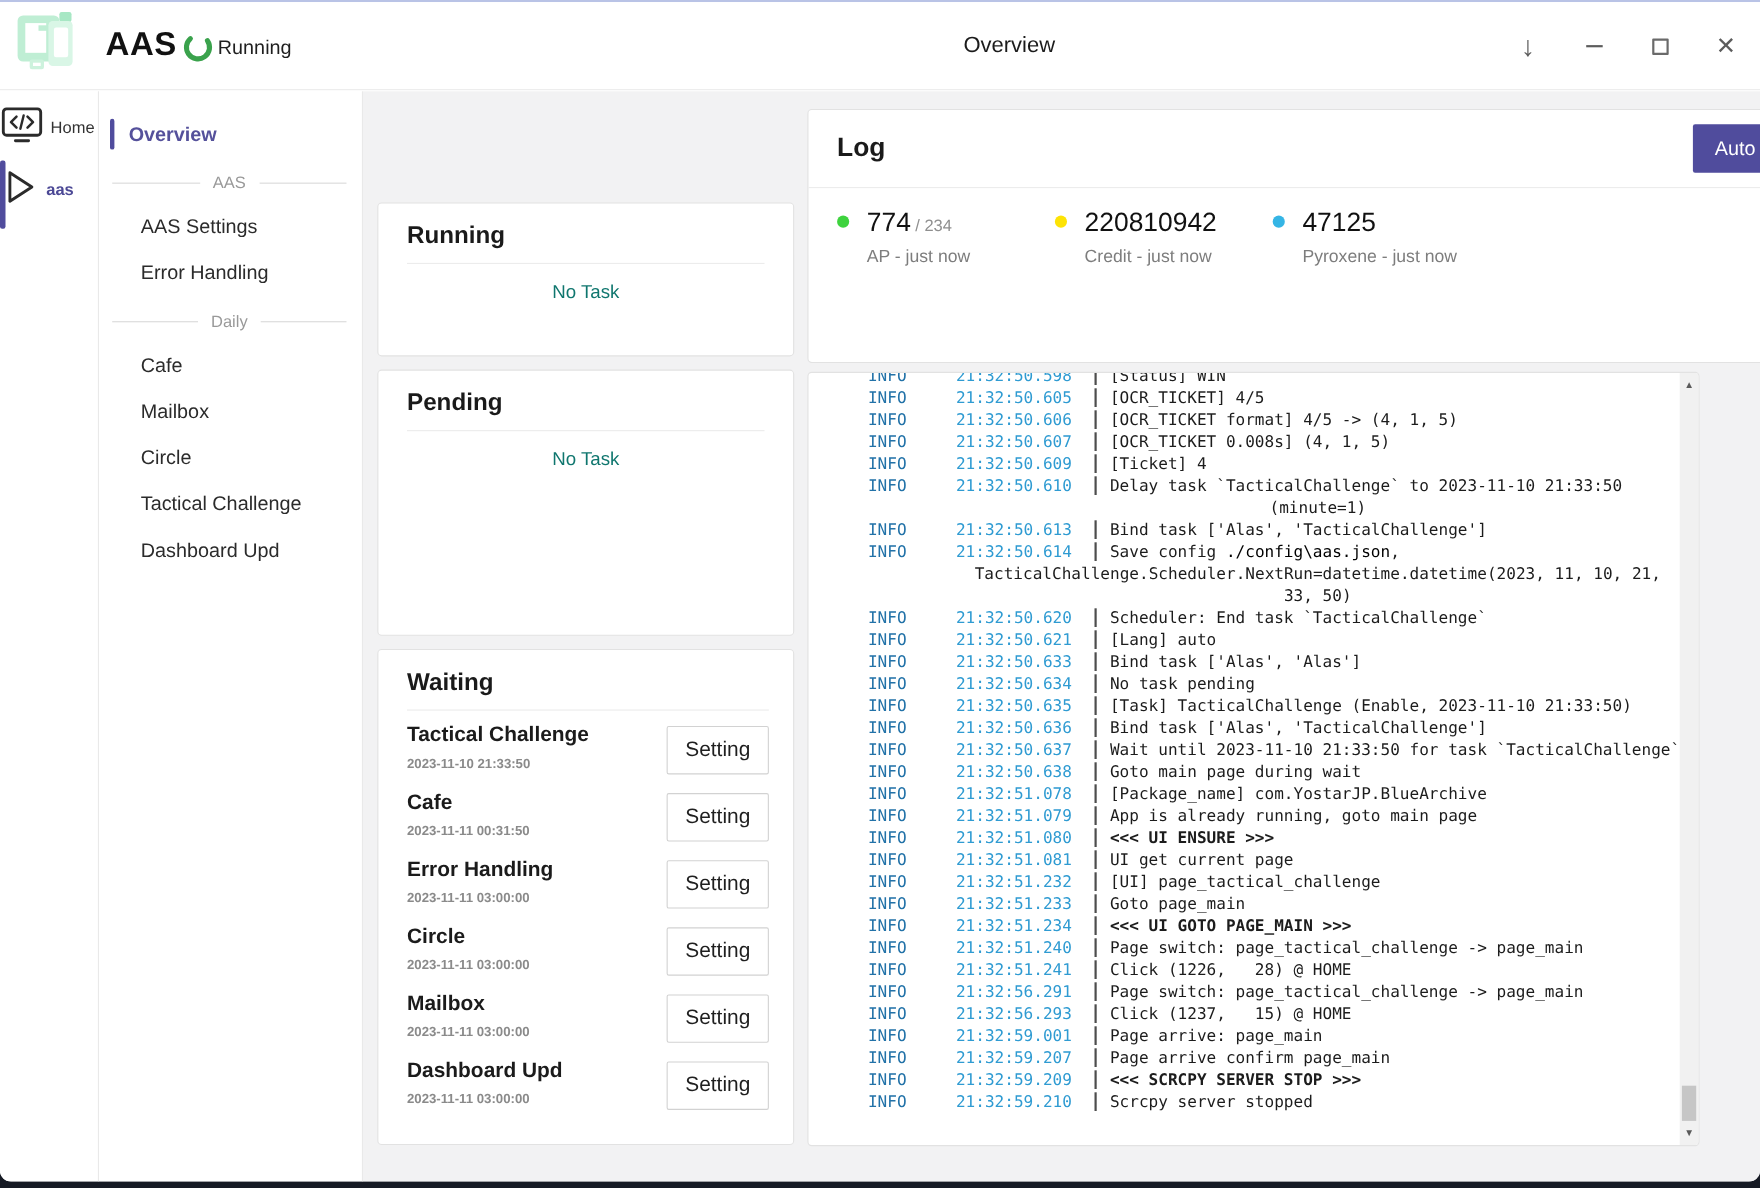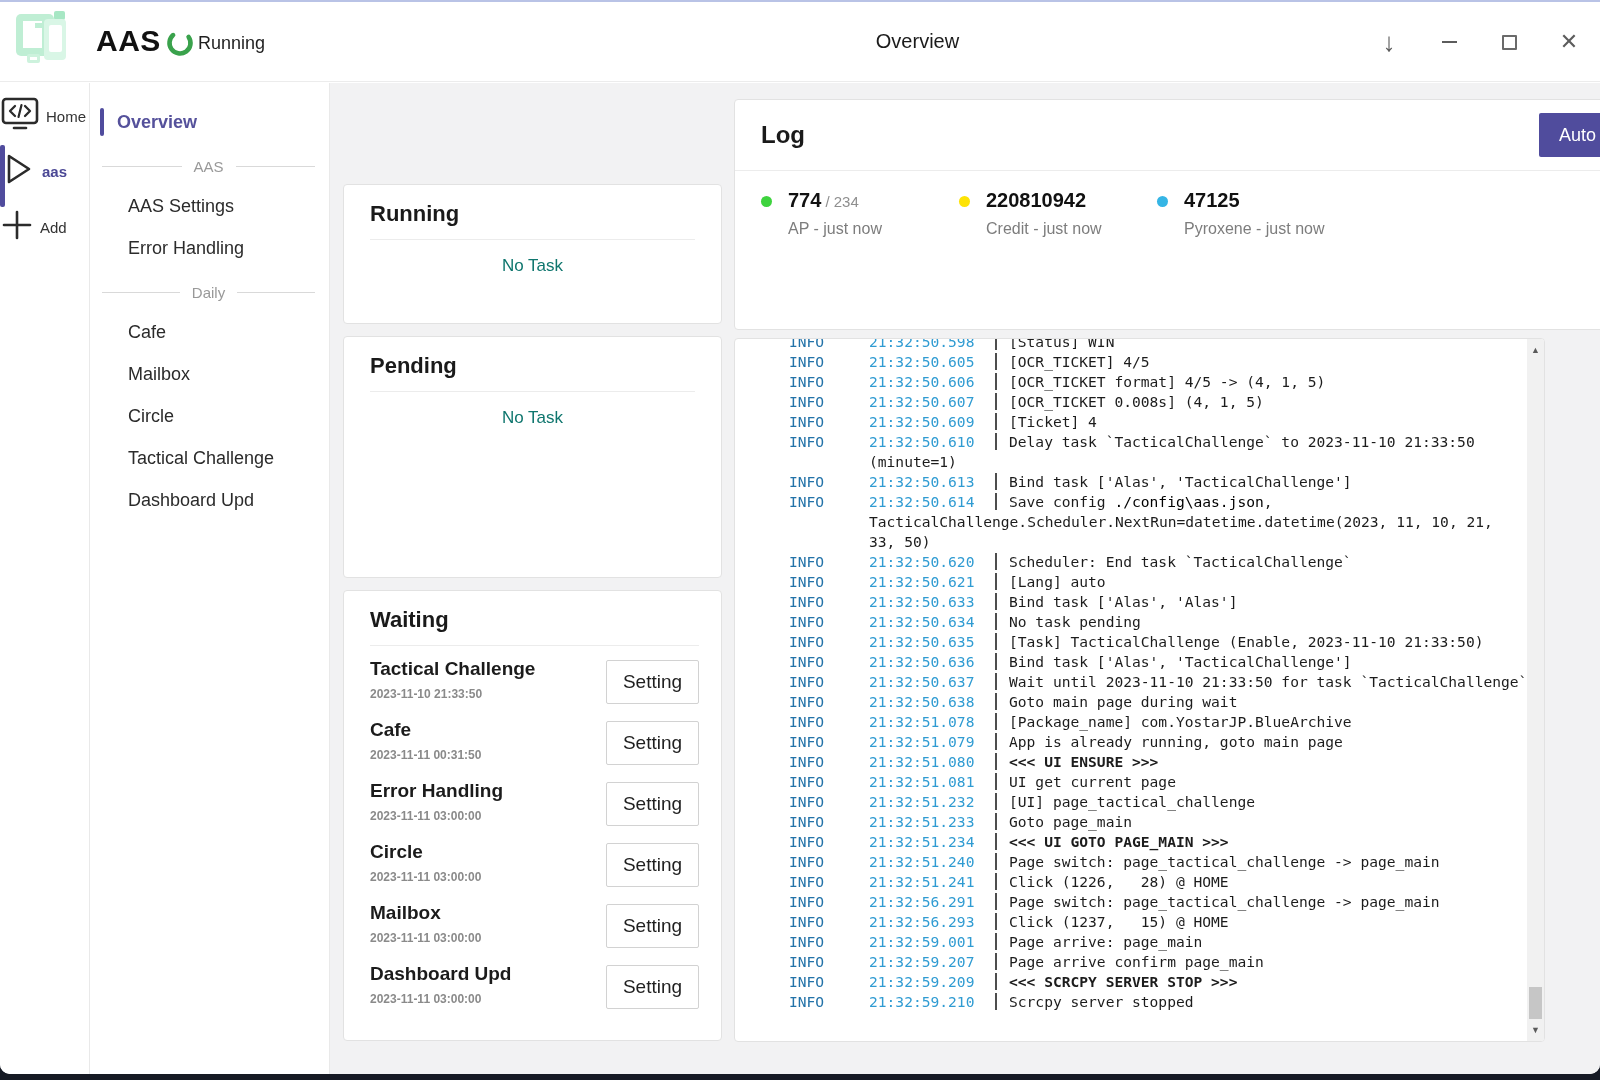--- a/index.html
+++ b/index.html
@@ -59,35 +59,35 @@
   .btn-setting { width:93px; height:44px; font-size:19px; margin-top:2px; }
 
   
   .card-logstats { left:404px; top:16px; width:974px; height:231px; }
   .log-head { height:71px; display:flex; align-items:center; justify-content:space-between; padding:0 8px 0 26px; border-bottom:1px solid #ececec; }
   .log-title { font-size:24px; font-weight:700; color:#1a1a1a; }
   .btn-autoscroll { width:160px; height:44px; background:#504c9d; color:#fff; border:none; border-radius:2px; font-size:18px; font-family:inherit; cursor:default; }
   .stats { display:flex; padding:18px 0 0 26px; }
   .stat { width:198px; display:flex; align-items:flex-start; }
   .dot { width:11px; height:11px; border-radius:50%; margin:7px 16px 0 0; flex:none; }
-  .stat-value { font-size:20px; font-weight:700; color:#111; }
+  .stat-value { font-size:24px; font-weight:400; color:#111; }
   .stat-suffix { font-size:15px; font-weight:400; color:#8f8f8f; margin-left:4px; }
   .stat-label { margin-top:8px; font-size:16px; color:#7d7d7d; }
 
   
   .card-terminal { left:404px; top:255px; width:811px; height:704px; overflow:hidden; }
   .term-body { position:absolute; inset:0 17px 0 0; overflow:hidden; padding-left:14px; }
   .term-lines { margin-top:-7px; font-family:"DejaVu Sans Mono","Liberation Mono",monospace; font-size:14.6px; line-height:20px; color:#1c1c1c; white-space:pre;margin-left:40px; }
   .log-row { height:20px; }
   .lvl { display:inline-block; width:80px; color:#2272a8; }
   .time { display:inline-block; width:126px; color:#2f9bd2; }
   .msg { border-left:2px solid #4d4d4d; padding-left:12px; }
   .msg.bold { font-weight:700; }
   .path { color:#000000; }
-  .log-cont { height:20px; padding-left:80px; }
+  .log-cont { height:20px; padding-left:80px;text-align:center; }
   .term-scroll { position:absolute; top:0; right:0; width:17px; bottom:0; background:#f1f1f1; }
   .scroll-arrow { position:absolute; left:0; width:17px; height:16px; display:flex; align-items:center; justify-content:center; font-size:9px; color:#5a5a5a; cursor:default; }
   .scroll-up { top:3px; }
   .scroll-down { bottom:3px; }
   .scroll-thumb { position:absolute; left:2px; bottom:22px; width:13px; height:32px; background:#c6c6c6; cursor:default; }
 </style>
 </head>
 <body>
 
 <div class="window">
@@ -140,29 +140,20 @@
     </div>
     <div class="rail-item active">
       <span class="rail-indicator"></span>
       <span>
         <svg width="36" height="40" viewBox="0 0 36 40">
           <path d="M9 7 L29 20 L9 33 Z" fill="none" stroke="#2b2b2b" stroke-width="2.6" stroke-linejoin="round"></path>
         </svg>
       </span>
       <span class="rail-label">aas</span>
     </div>
-    <div class="rail-item">
-      <span>
-        <svg width="34" height="36" viewBox="0 0 34 36">
-          <line x1="17" y1="5" x2="17" y2="31" stroke="#2b2b2b" stroke-width="2.6" stroke-linecap="round"></line>
-          <line x1="4" y1="18" x2="30" y2="18" stroke="#2b2b2b" stroke-width="2.6" stroke-linecap="round"></line>
-        </svg>
-      </span>
-      <span class="rail-label">Add</span>
-    </div>
   </div>
 
   <nav class="nav" id="nav-list">
       <div class="nav-item active">
         <span class="nav-bar"></span>
         <span>Overview</span>
       </div>
       <div class="nav-divider">
         <span class="line"></span>
         <span class="dlabel">AAS</span>

